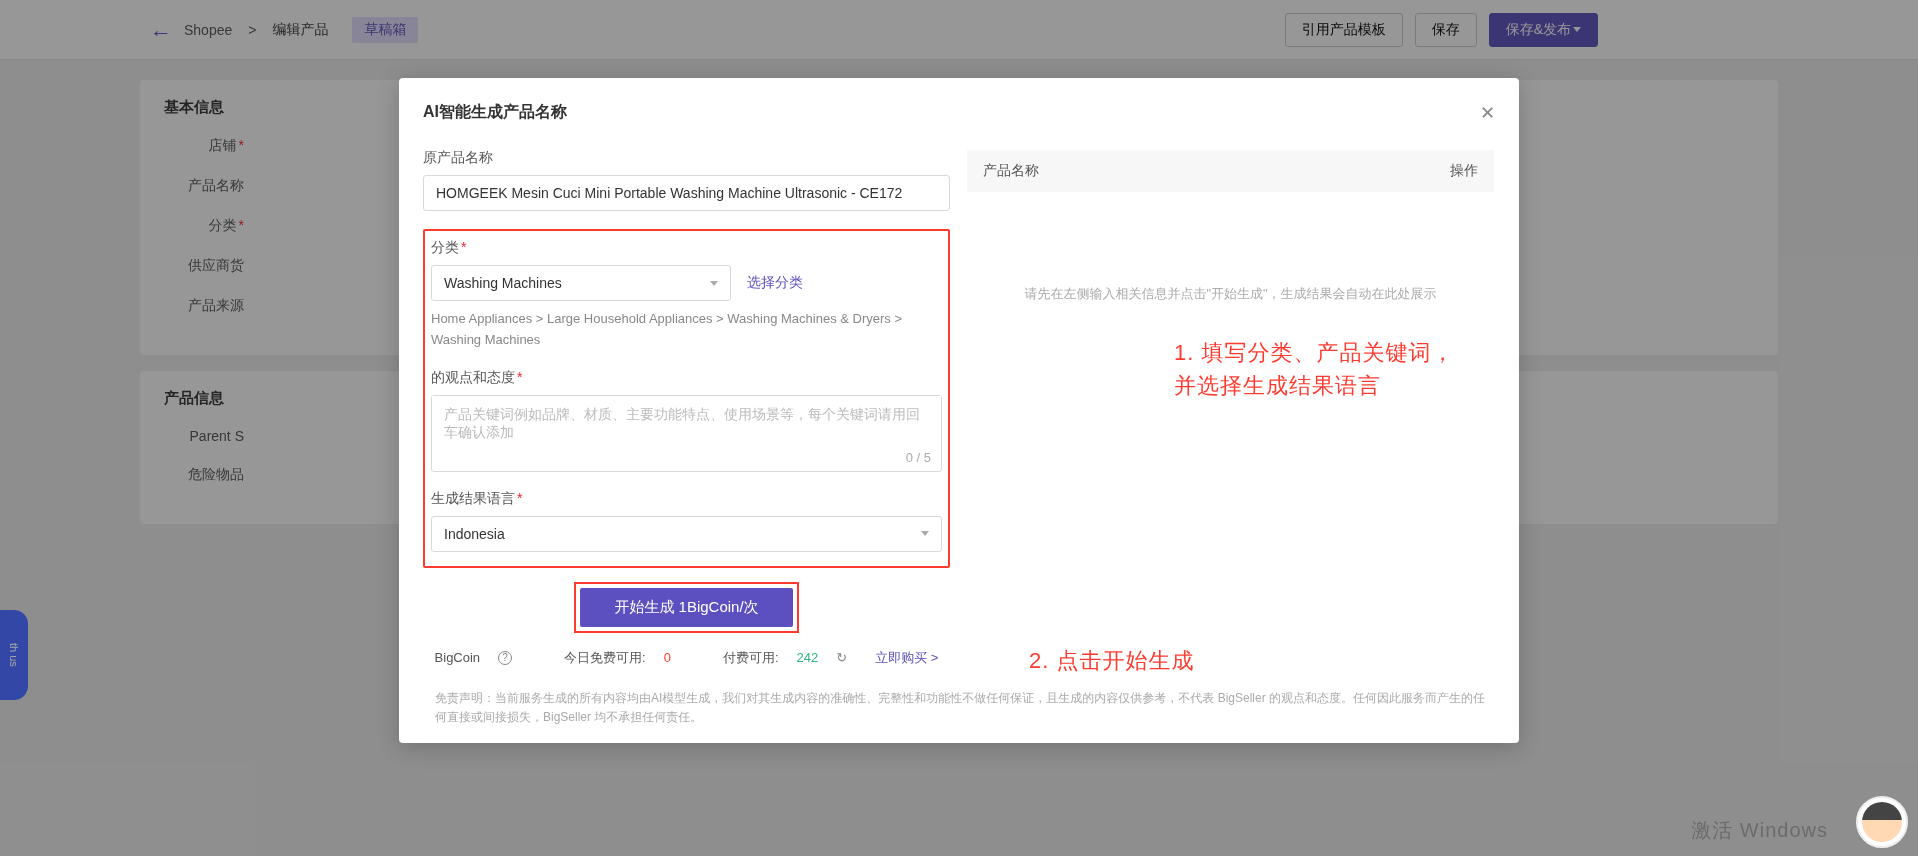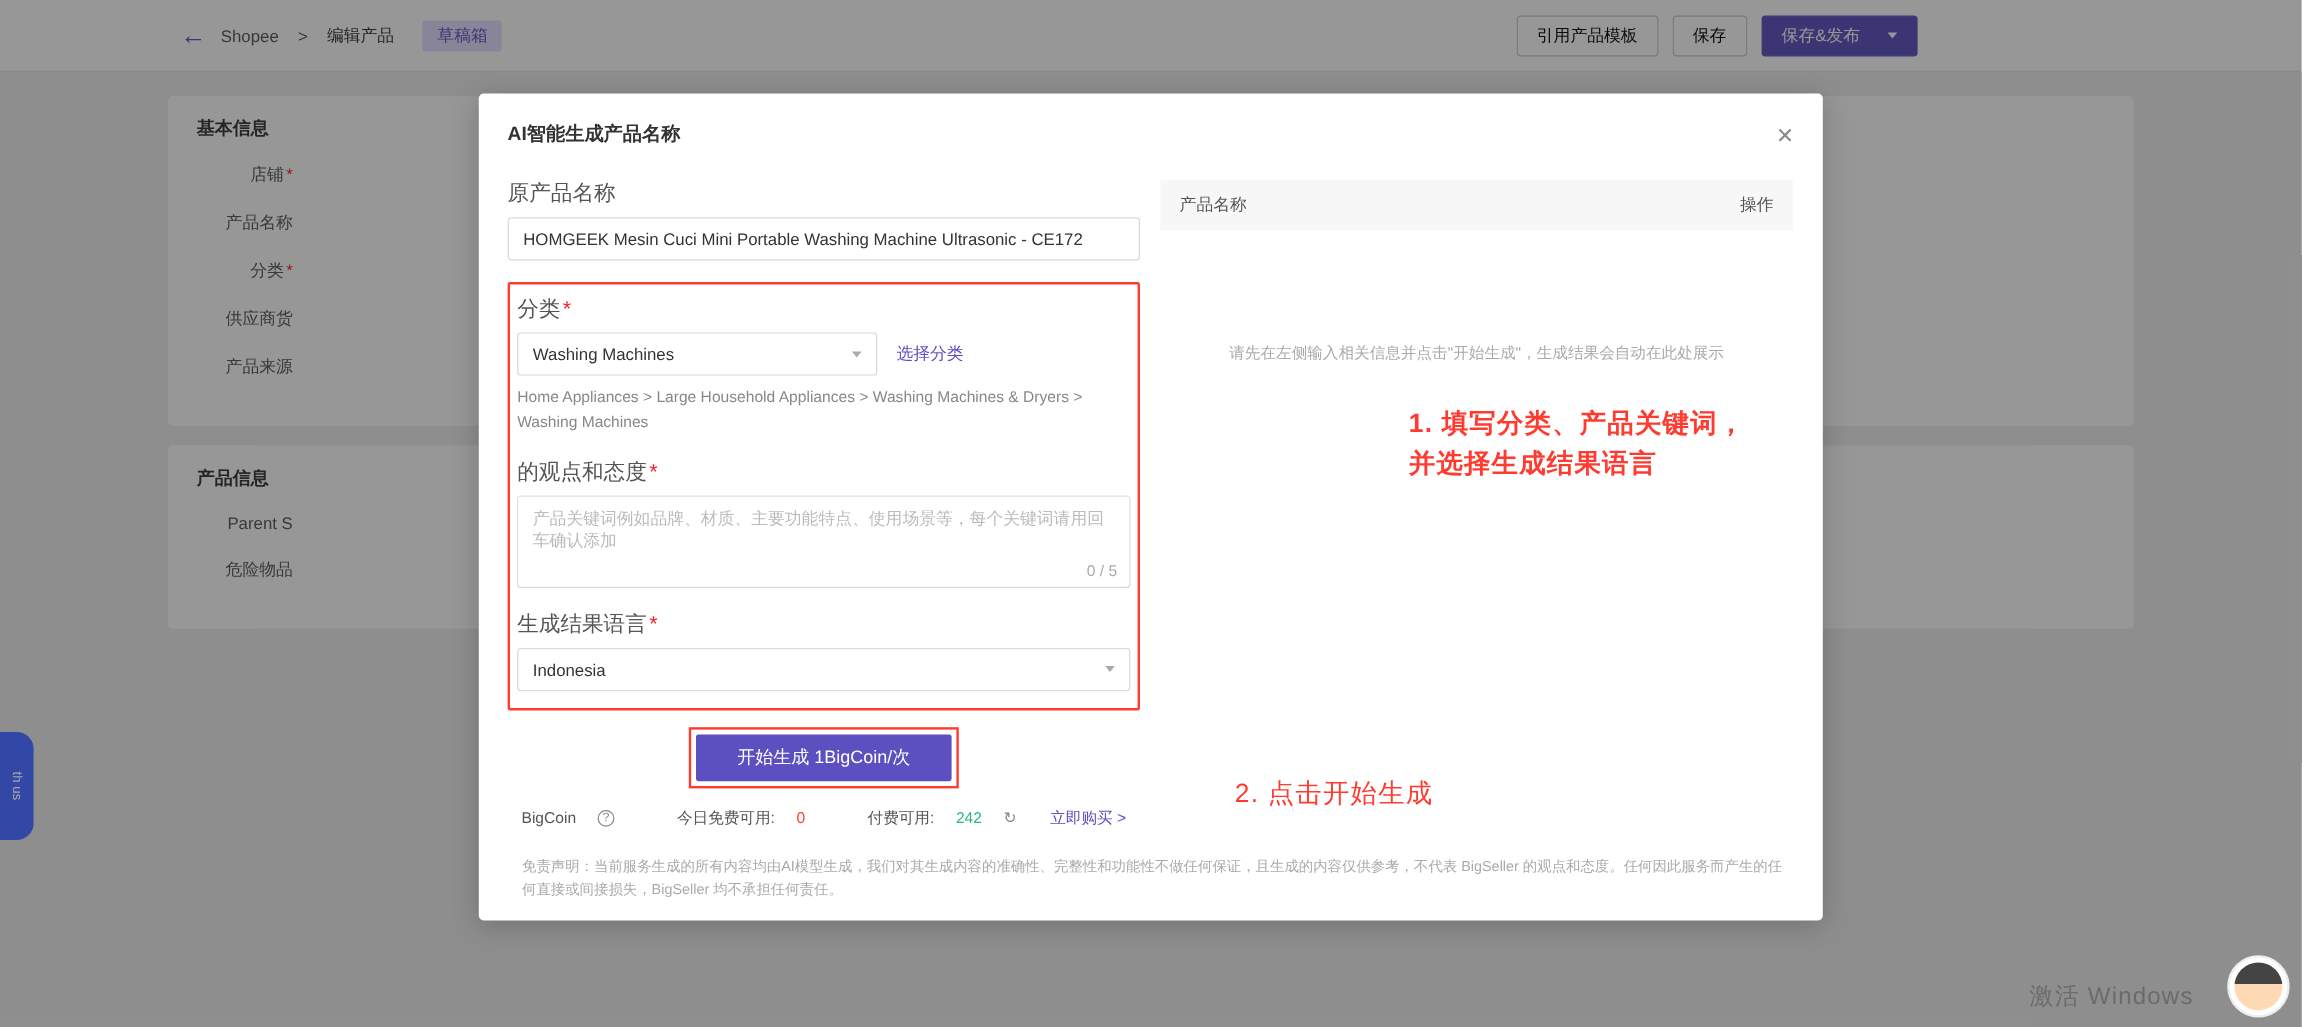--- a/index.html
+++ b/index.html
@@ -10,21 +10,21 @@
     
     
     .top-header { height: 60px; background: #fff; display: flex; align-items: center; padding: 0 20px; border-bottom: 1px solid #e5e5e5; position: relative; }
     .header-left { display: flex; align-items: center; gap: 12px; margin-left: 130px; }
     .back-arrow { font-size: 22px; color: #5c4fbf; cursor: pointer; }
     .breadcrumb { display: flex; align-items: center; gap: 16px; color: #555; }
     .breadcrumb .bc-current { color: #333; }
     .draft-tag { background: #e3deff; color: #5c4fbf; padding: 4px 12px; border-radius: 2px; margin-left: 12px; font-size: 14px; }
     .header-right { margin-left: auto; display: flex; gap: 12px; margin-right: 300px; }
     .btn { padding: 7px 16px; border-radius: 3px; font-size: 14px; cursor: pointer; border: 1px solid #ccc; background: #fff; }
-    .btn-primary { background: #5c4fbf; color: #fff; border-color: #5c4fbf; display: flex; align-items: center; gap: 23px; }
+    .btn-primary { background: #5c4fbf; color: #fff; border-color: #5c4fbf; display: flex; align-items: center; gap: 2px; }
     .caret-down { width: 0; height: 0; border-left: 4px solid transparent; border-right: 4px solid transparent; border-top: 5px solid #fff; }
     
     
     .bg-panels { padding: 20px 140px; }
     .bg-panel { background: #fff; border-radius: 4px; padding: 18px 24px; margin-bottom: 16px; }
     .bg-panel-title { font-weight: bold; font-size: 15px; margin-bottom: 20px; }
     .bg-field-row { display: flex; align-items: center; margin-bottom: 22px; }
     .bg-field-label { width: 80px; text-align: right; margin-right: 12px; color: #555; font-size: 14px; }
     .req { color: #f5222d; margin-left: 2px; }
     
@@ -33,41 +33,41 @@
     .modal { position: absolute; top: 78px; left: 50%; transform: translateX(-50%); width: 1120px; background: #fff; border-radius: 4px; z-index: 20; box-shadow: 0 4px 24px rgba(0,0,0,0.2); }
     .modal-header { padding: 24px 24px; display: flex; justify-content: space-between; align-items: flex-start; border-bottom: 1px solid transparent; }
     .modal-title { font-size: 16px; font-weight: bold; }
     .modal-close { font-size: 18px; color: #888; cursor: pointer; background: none; border: none; }
     
     .modal-body { display: flex; gap: 16px; padding: 0 24px 12px 24px; }
     .modal-left { flex: 1; }
     .modal-right { flex: 1; border: 1px solid transparent; }
     
     .field-block { margin-bottom: 18px; }
-    .field-label { font-size: 18px; color: #555; margin-bottom: 8px; }
+    .field-label { font-size: 14px; color: #555; margin-bottom: 8px; }
     .input, .select { width: 100%; height: 36px; border: 1px solid #d9d9d9; border-radius: 3px; padding: 0 12px; font-size: 14px; color: #333; background: #fff; }
     .select-wrapper { position: relative; display: flex; align-items: center; gap: 16px; }
     .select-box { width: 300px; height: 36px; border: 1px solid #d9d9d9; border-radius: 3px; padding: 0 12px; display: flex; align-items: center; justify-content: space-between; background: #fff; cursor: pointer; }
     .select-caret { width: 0; height: 0; border-left: 4px solid transparent; border-right: 4px solid transparent; border-top: 5px solid #aaa; }
     .select-category-link { color: #5c4fbf; cursor: pointer; font-size: 14px; }
     .breadcrumb-path { color: #888; font-size: 13px; margin-top: 8px; line-height: 1.6; }
     
     .textarea-wrapper { position: relative; border: 1px solid #d9d9d9; border-radius: 3px; background: #fff; }
     .textarea { width: 100%; min-height: 72px; border: none; padding: 10px 12px; font-size: 14px; resize: none; font-family: inherit; color: #333; outline: none; }
     .textarea::placeholder { color: #bbb; }
     .char-count { position: absolute; right: 10px; bottom: 6px; color: #aaa; font-size: 13px; }
     
     .red-box { border: 2px solid #ff3b30; padding: 8px 6px; border-radius: 2px; }
     .red-box-btn { display: inline-block; border: 2px solid #ff3b30; padding: 4px; }
     
     .generate-row { text-align: center; margin-top: 14px; }
     .btn-generate { background: #5c4fbf; color: #fff; border: none; padding: 10px 34px; font-size: 15px; cursor: pointer; border-radius: 2px; }
     
     .annotation { color: #ff3b30; font-size: 22px; position: absolute; line-height: 1.5; z-index: 25; letter-spacing: 1px; }
-    .annotation-1 { top: 258px; left: 775px; width: 420px; font-weight: bold; }
+    .annotation-1 { top: 258px; left: 775px; width: 420px; }
     .annotation-2 { top: 566px; left: 630px; width: 280px; }
     
     .right-header { background: #f7f7f7; padding: 12px 16px; display: flex; justify-content: space-between; color: #555; font-size: 14px; }
     .right-empty { text-align: center; color: #aaa; padding: 90px 30px; font-size: 13px; line-height: 1.8; }
     
     .bigcoin-row { text-align: center; margin-top: 16px; display: flex; justify-content: center; align-items: center; gap: 18px; font-size: 13px; color: #555; }
     .bigcoin-row .q-icon { width: 14px; height: 14px; border: 1px solid #888; border-radius: 50%; display: inline-flex; align-items: center; justify-content: center; font-size: 10px; color: #888; }
     .bigcoin-row .sep { margin: 0 8px; }
     .red-num { color: #ff3b30; }
     .green-num { color: #2db77d; }

